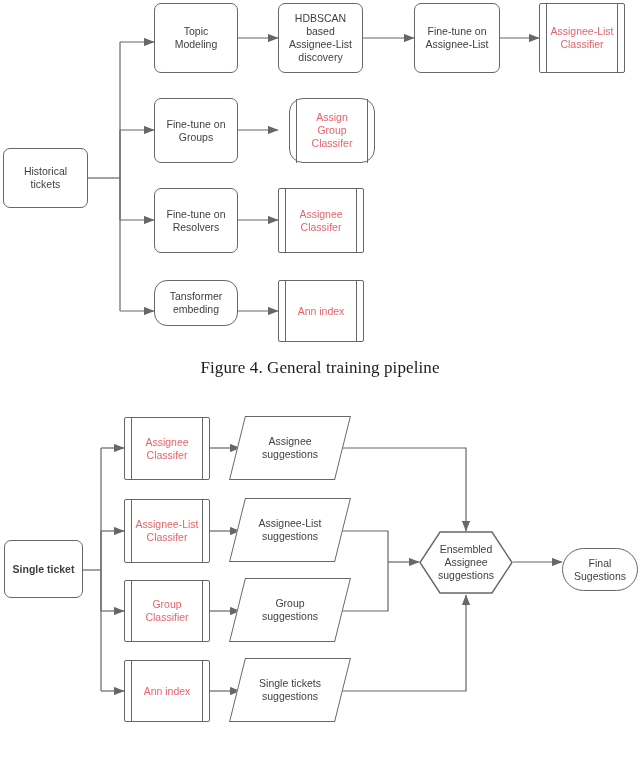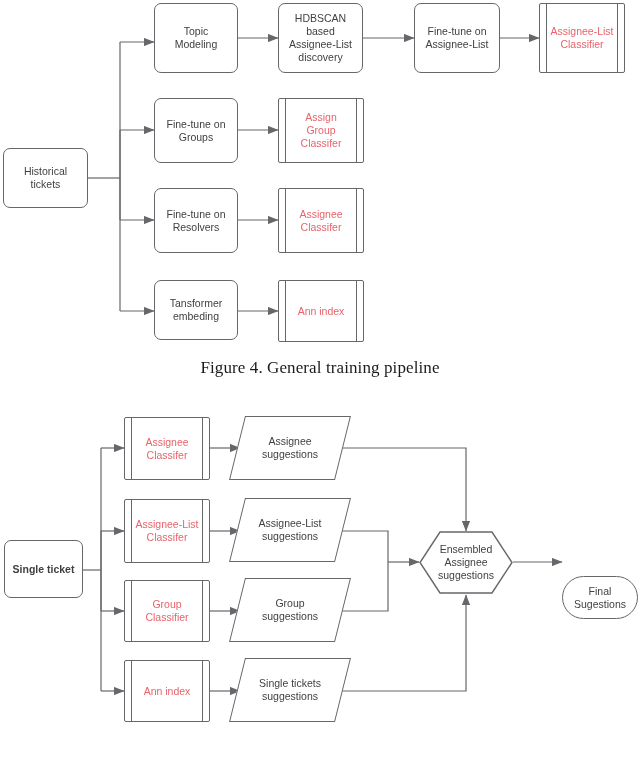--- a/index.html
+++ b/index.html
@@ -193,37 +193,37 @@
     <div class="node predef redtext" style="left:539px; top:3px; width:86px; height:70px;">
       <span class="txt">Assignee-List
 Classifier</span>
     </div>
 
     <div class="node box" style="left:154px; top:98px; width:84px; height:65px;">
       <span class="txt">Fine-tune on
 Groups</span>
     </div>
 
-    <div class="node predef redtext" style="left:278px; top:98px; width:86px; height:65px;">
+    <div class="node predef redtext" style="left:289px; top:98px; width:86px; height:65px;border-radius:14px;">
       <span class="txt">Assign
 Group
 Classifer</span>
     </div>
 
     <div class="node box" style="left:154px; top:188px; width:84px; height:65px;">
       <span class="txt">Fine-tune on
 Resolvers</span>
     </div>
 
     <div class="node predef redtext" style="left:278px; top:188px; width:86px; height:65px;">
       <span class="txt">Assignee
 Classifer</span>
     </div>
 
-    <div class="node box" style="left:154px; top:280px; width:84px; height:60px;">
+    <div class="node box" style="left:154px; top:280px; width:84px; height:46px;border-radius:13px;">
       <span class="txt">Tansformer
 embeding</span>
     </div>
 
     <div class="node predef redtext" style="left:278px; top:280px; width:86px; height:62px;">
       <span class="txt">Ann index</span>
     </div>
 
   </div>
 
@@ -314,20 +314,20 @@
 
     <div class="node hex" style="left:419px; top:139px; width:94px; height:63px;">
       <svg class="hexbg" viewBox="0 0 94 63" preserveAspectRatio="none">
         <polygon points="21,1 73,1 93,31.5 73,62 21,62 1,31.5" fill="#ffffff" stroke="#66676b" stroke-width="1.4" vector-effect="non-scaling-stroke"></polygon>
       </svg>
       <span class="txt">Ensembled
 Assignee
 suggestions</span>
     </div>
 
-    <div class="node stadium" style="left:562px; top:156px; width:76px; height:43px;margin-top:28px;">
+    <div class="node stadium" style="left:562px; top:156px; width:76px; height:43px;">
       <span class="txt">Final
 Sugestions</span>
     </div>
 
   </div>
 
 </div>
 
 </body></html>

